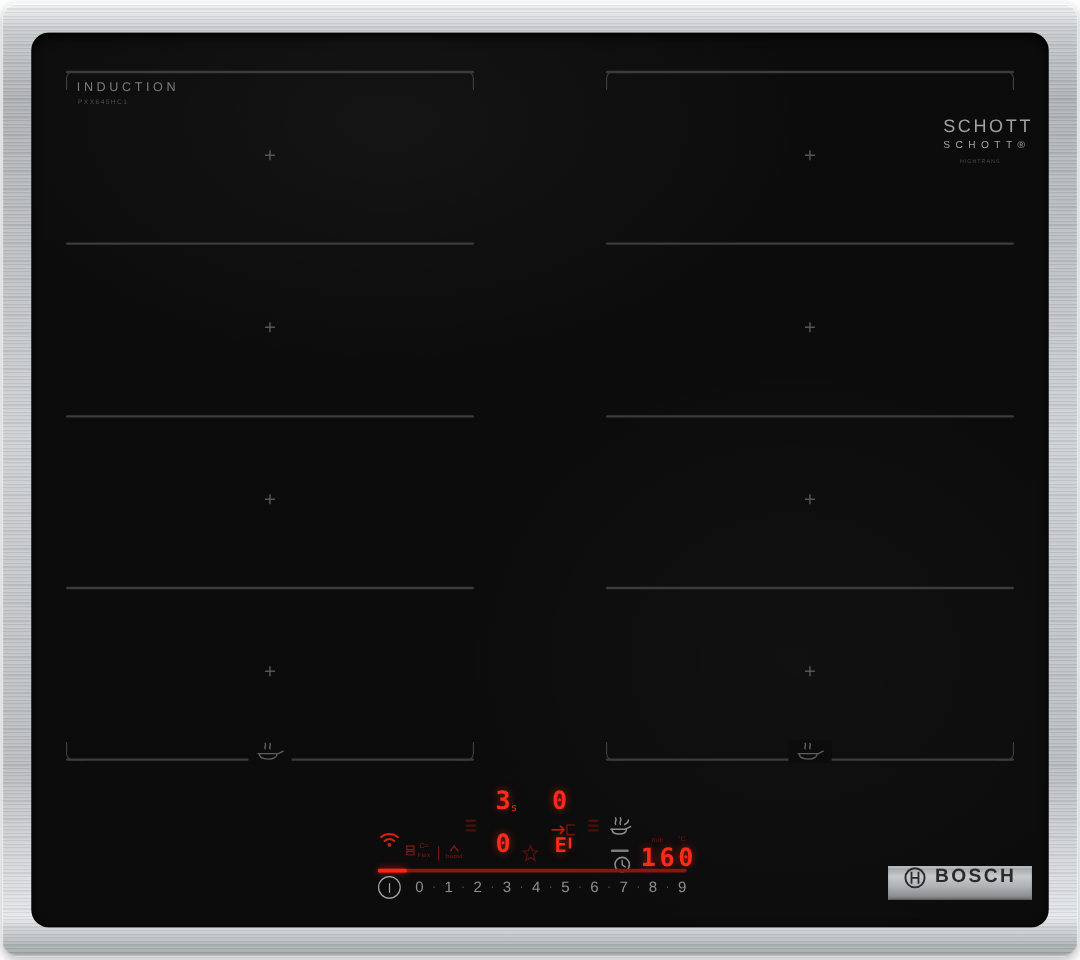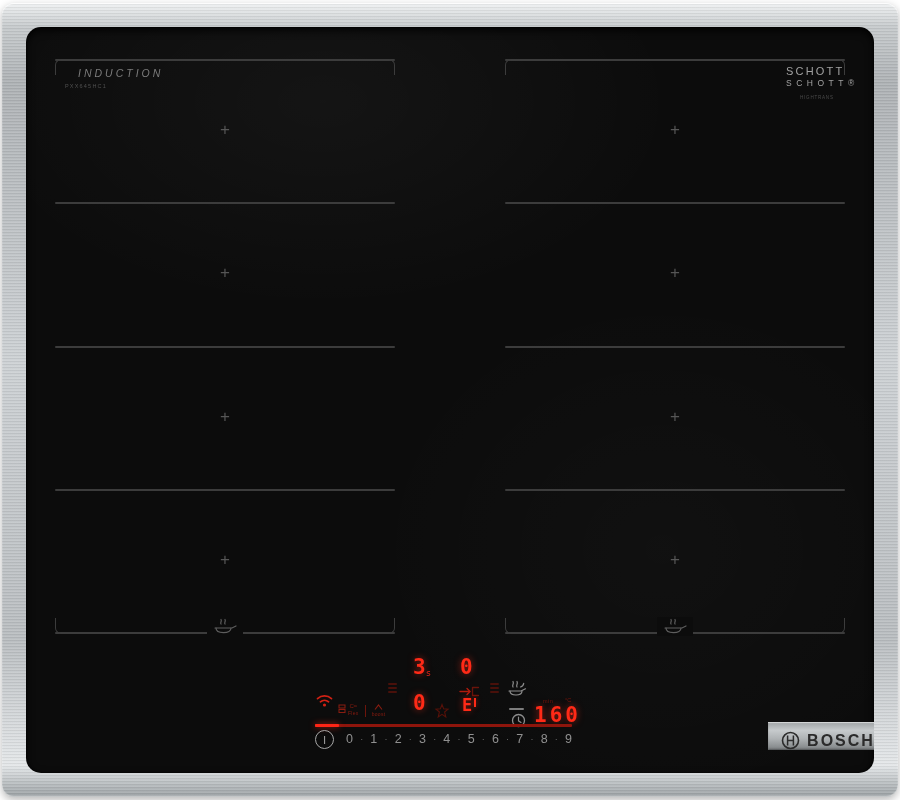--- a/index.html
+++ b/index.html
@@ -18,24 +18,24 @@
     position:absolute;left:24px;top:24px;right:24px;bottom:24px;border-radius:15px;
     background:
       radial-gradient(ellipse 60% 40% at 35% 10%, rgba(255,255,255,0.035), transparent 70%),
       radial-gradient(ellipse 50% 50% at 75% 70%, rgba(255,255,255,0.02), transparent 70%),
       #0c0c0c;
     box-shadow: inset 0 3px 9px rgba(0,0,0,.95), inset 0 0 2px #000;
     overflow:hidden;
   }
 
   
-  .lbl-induction{position:absolute;left:52px;top:40px;font-size:10.5px;letter-spacing:3px;color:#7c7c7c;font-style:italic;}
+  .lbl-induction{position:absolute;left:38px;top:40px;font-size:10.5px;letter-spacing:3px;color:#7c7c7c;}
   .lbl-model{position:absolute;left:39px;top:56px;font-size:5.5px;letter-spacing:1.2px;color:#505050;}
   .schott{position:absolute;left:760px;top:38px;color:#a2a2a2;}
-  .schott .l1{font-size:11px;letter-spacing:2.2px;}
+  .schott .l1{font-size:15px;letter-spacing:2.2px;margin-top:32px;}
   .schott .l2{font-size:8.5px;letter-spacing:4.5px;margin-top:1px;}
   .schott .l3{font-size:4.5px;letter-spacing:.8px;color:#4c4c4c;margin-top:7px;margin-left:14px;}
 
   
   .zone-block{position:absolute;top:32px;width:340px;height:575px;}
   .zone-block.left{left:29px;}
   .zone-block.right{left:479px;}
   .zb-line{position:absolute;left:0;width:100%;height:1.5px;background:#3c3c3c;border-radius:1px;}
   .zb-arm{position:absolute;width:15px;height:15px;border:0 solid #3c3c3c;}
   .zb-arm.tl{left:0;top:0;border-left-width:1.5px;border-top-width:1.5px;border-top-left-radius:6px;}
@@ -76,23 +76,23 @@
 
   .timer-line{left:289px;top:697px;width:257px;height:2.5px;background:#8e150c;border-radius:1px;}
   .timer-line-bright{left:289px;top:697px;width:24px;height:2.5px;background:#ff2516;border-radius:1px;box-shadow:0 0 6px rgba(255,40,20,.7);}
 
   .power-btn{left:289px;top:703px;width:19px;height:19px;border:1.8px solid #a6a6a6;border-radius:50%;box-sizing:border-box;}
   .power-btn i{position:absolute;left:50%;top:50%;transform:translate(-50%,-50%);width:1.8px;height:8px;background:#a6a6a6;}
 
   .numrow{left:320px;top:705px;width:226px;display:flex;justify-content:space-between;align-items:center;color:#909090;font-size:12.5px;}
   .numrow .dot{font-size:9px;color:#6d6d6d;}
 
-  .bosch-plate{left:742px;top:695px;width:120px;height:28px;
+  .bosch-plate{left:714px;top:695px;width:120px;height:28px;
     background:linear-gradient(180deg,#9da1a3 0%,#c6cacc 30%,#aeb2b4 60%,#7d8183 100%);
-    display:flex;align-items:flex-end;justify-content:center;gap:7px;
+    display:flex;align-items:flex-start;justify-content:center;gap:7px;
     box-shadow:inset 0 1px 1px rgba(255,255,255,.6), inset 0 -1px 2px rgba(0,0,0,.35);}
   .bosch-word{font-size:16px;font-weight:bold;letter-spacing:2px;color:#2b2b2b;}
 </style>
 </head>
 <body>
 
 <div class="cooktop">
   <div class="glass">
 
     <div class="lbl-induction">INDUCTION</div>

